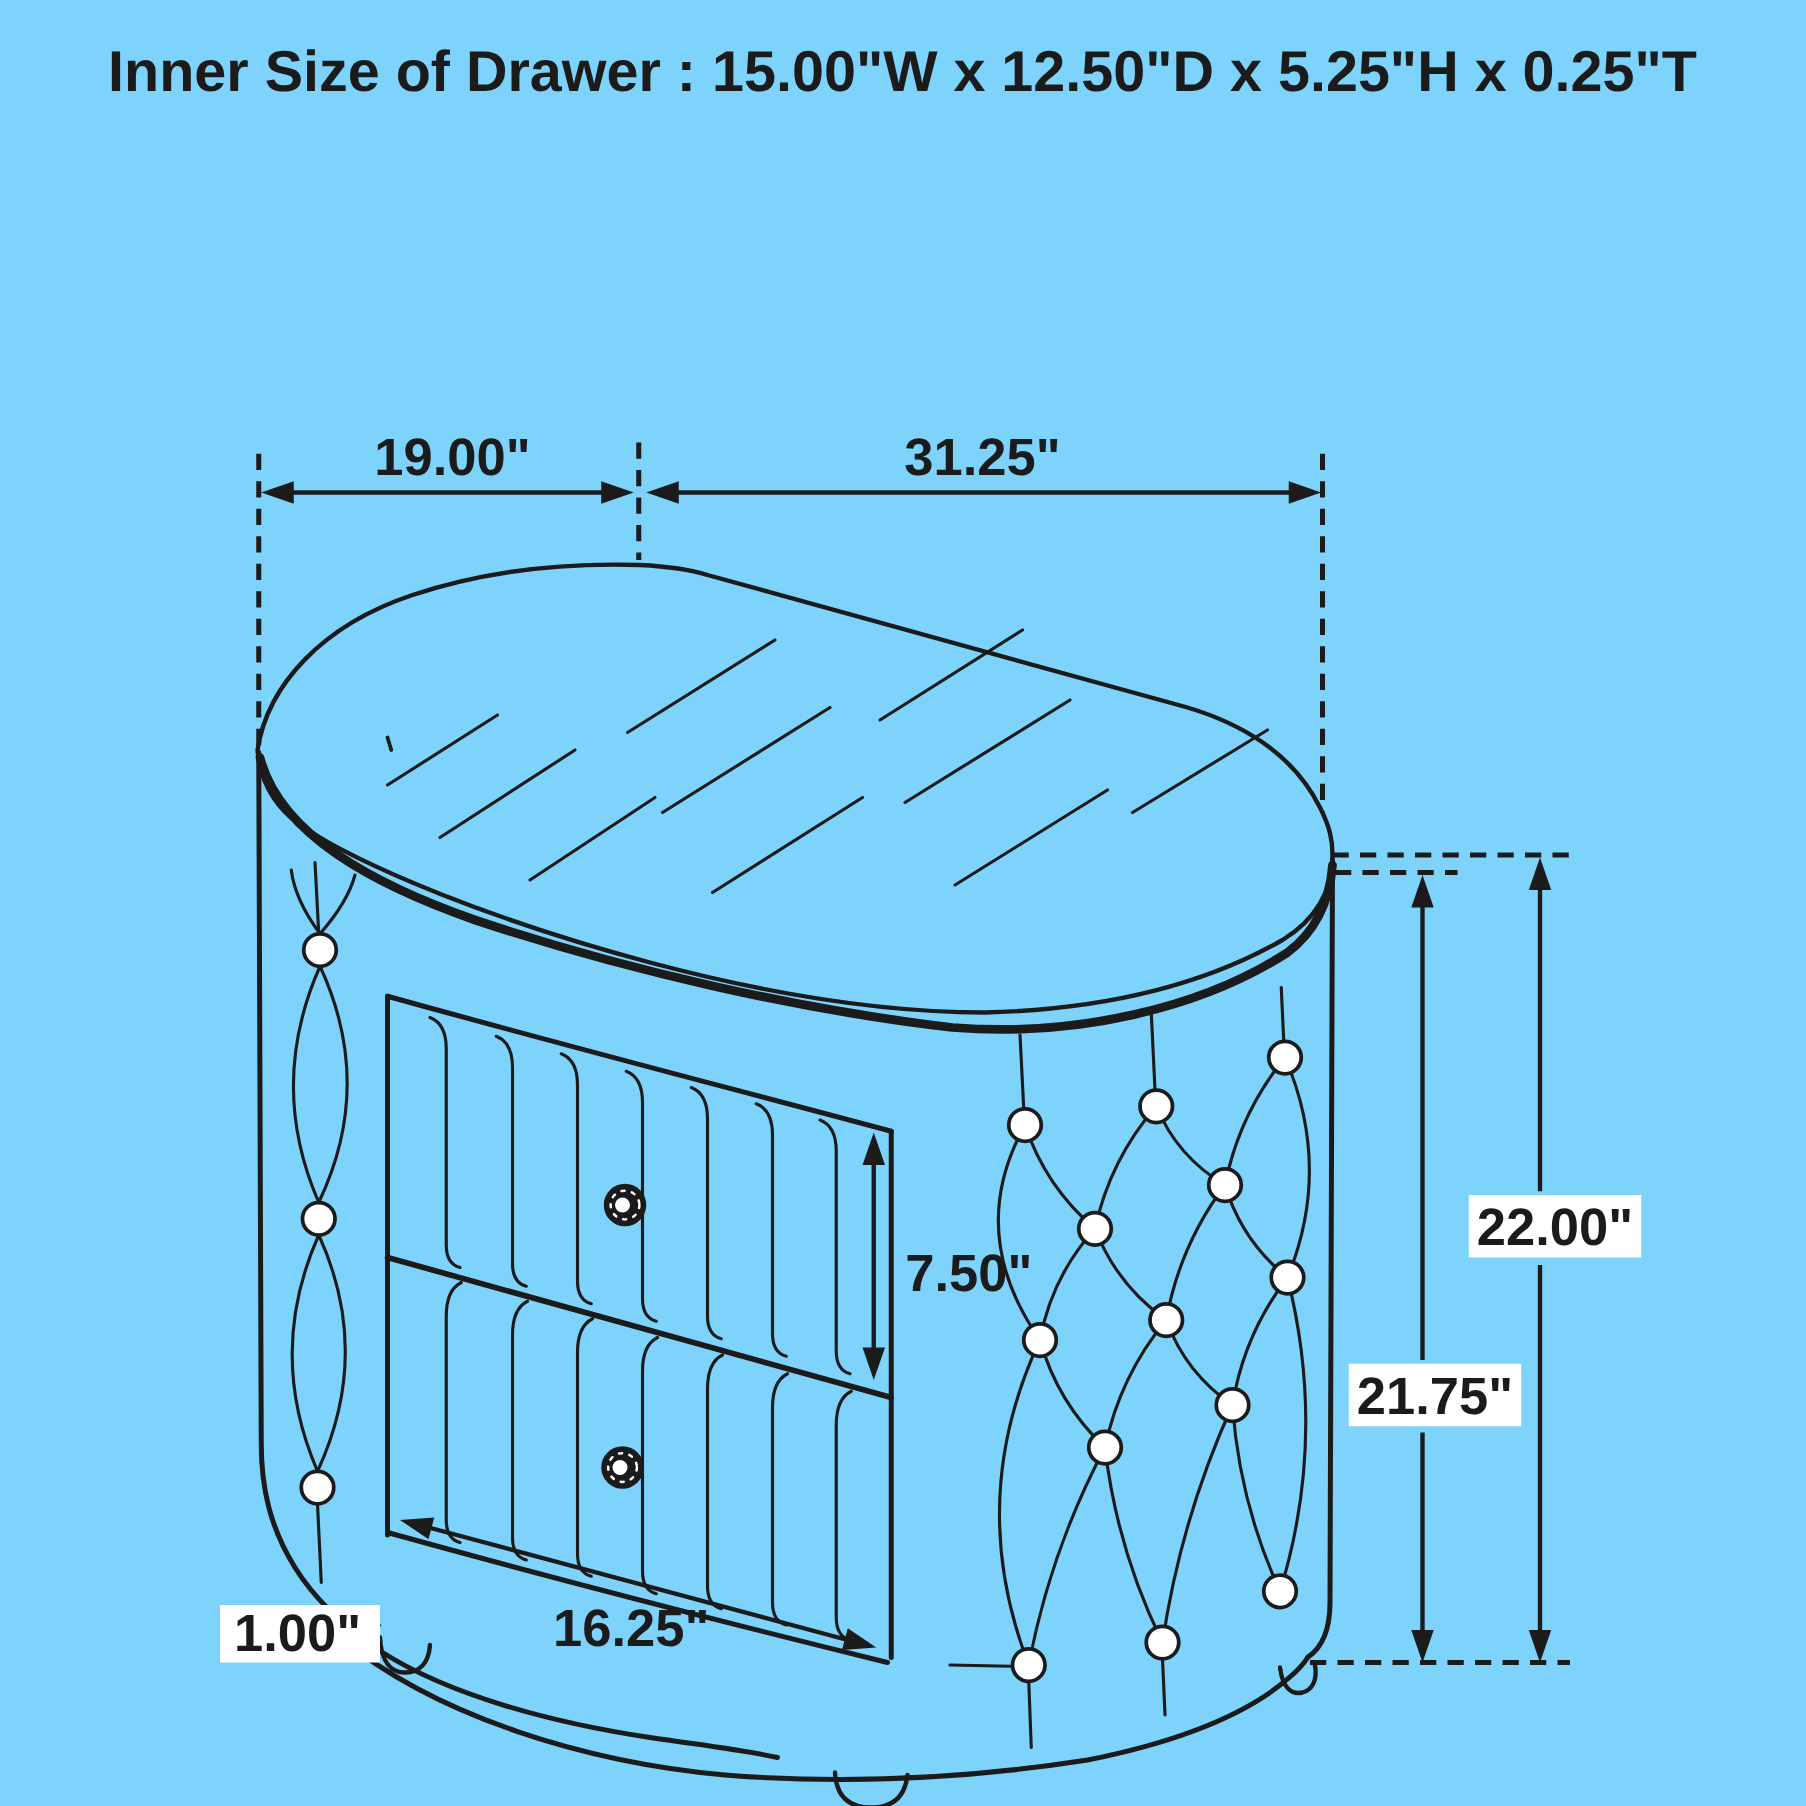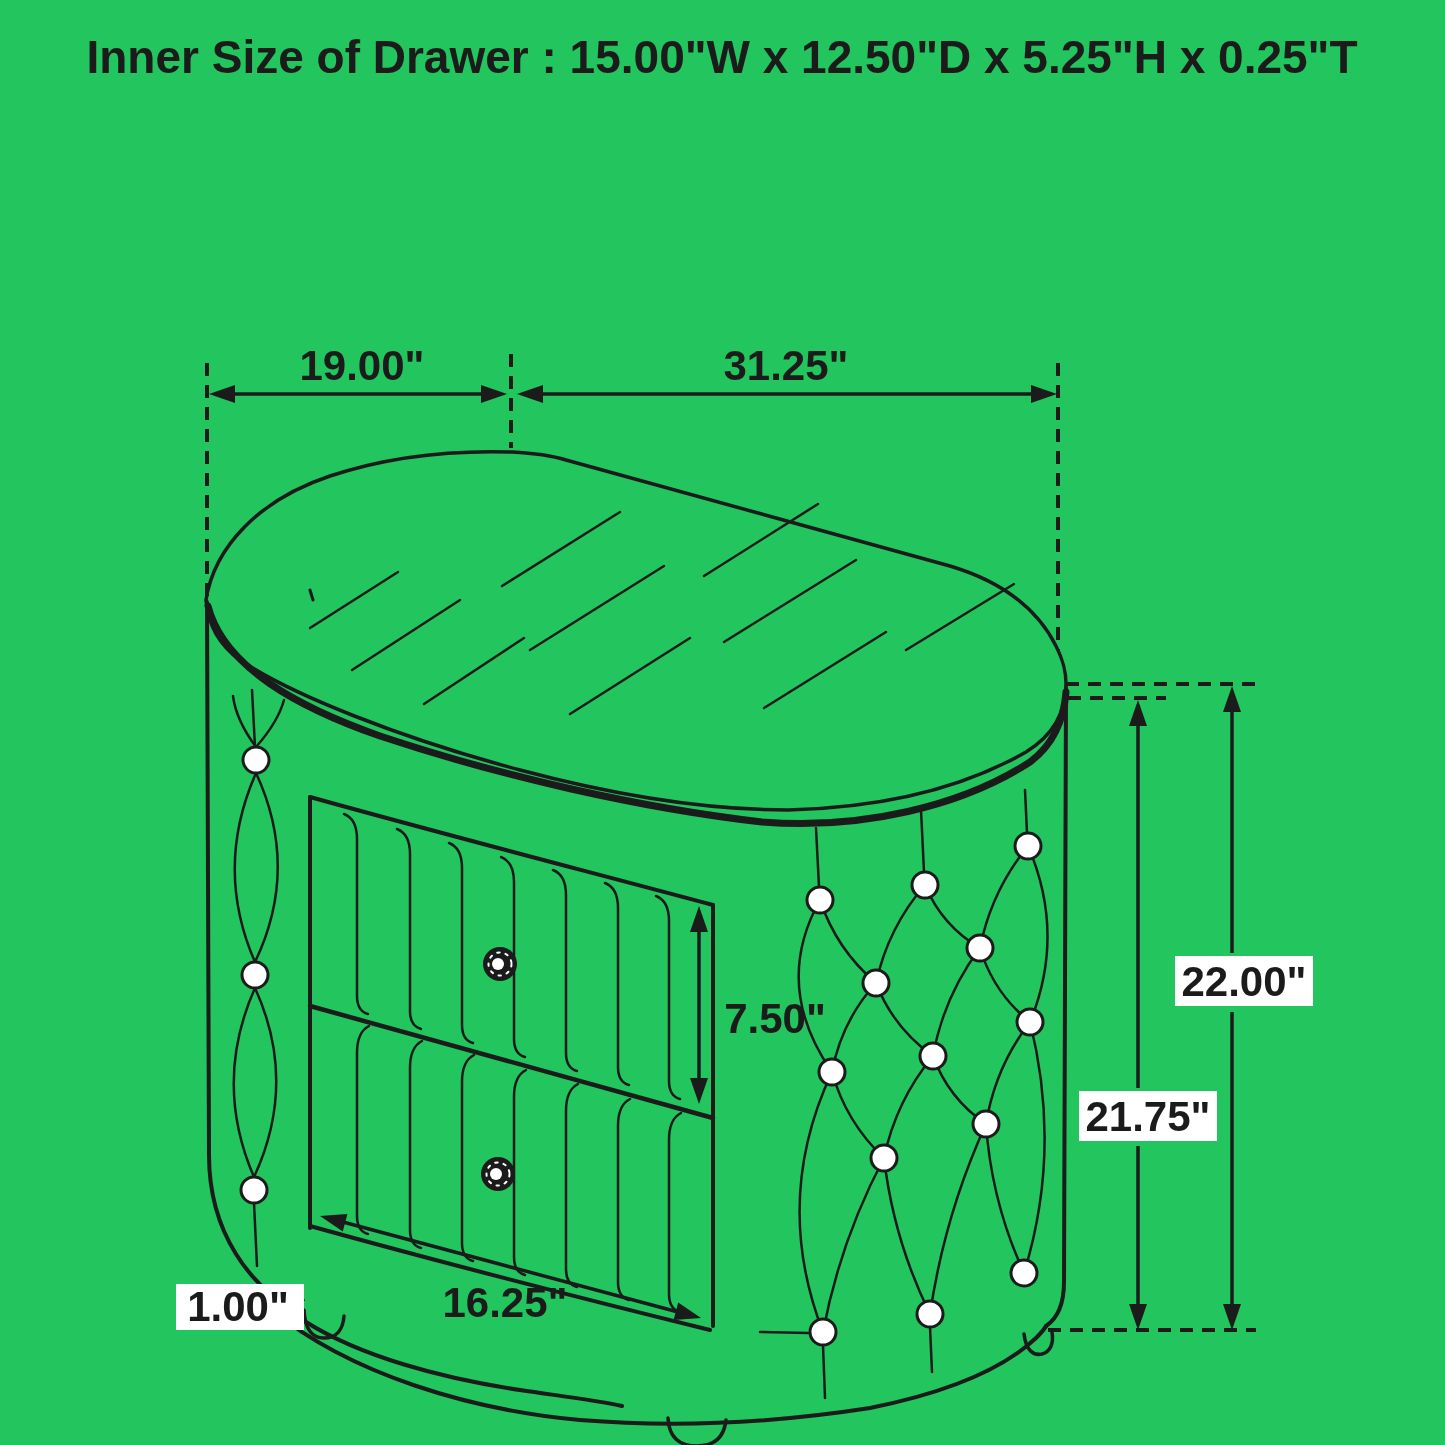--- a/index.html
+++ b/index.html
@@ -1,16 +1,16 @@
 <!DOCTYPE html>
 <html><head>
 <meta charset="utf-8">
 <style>
   html,body{margin:0;padding:0;background:#ffffff;}
-  .stage{position:relative;width:1445px;height:1445px;background:#22c55e;overflow:hidden;
+  .stage{position:relative;width:1445px;height:1445px;background:#7dd3fc;overflow:hidden;
          font-family:"Liberation Sans", sans-serif;}
   svg{display:block;}
   text{font-family:"Liberation Sans", sans-serif;font-weight:bold;}
   .title-text{font-size:46px;}
   .dim-text{font-size:42px;}
 </style>
 </head>
 <body>
 
 <div class="stage">

